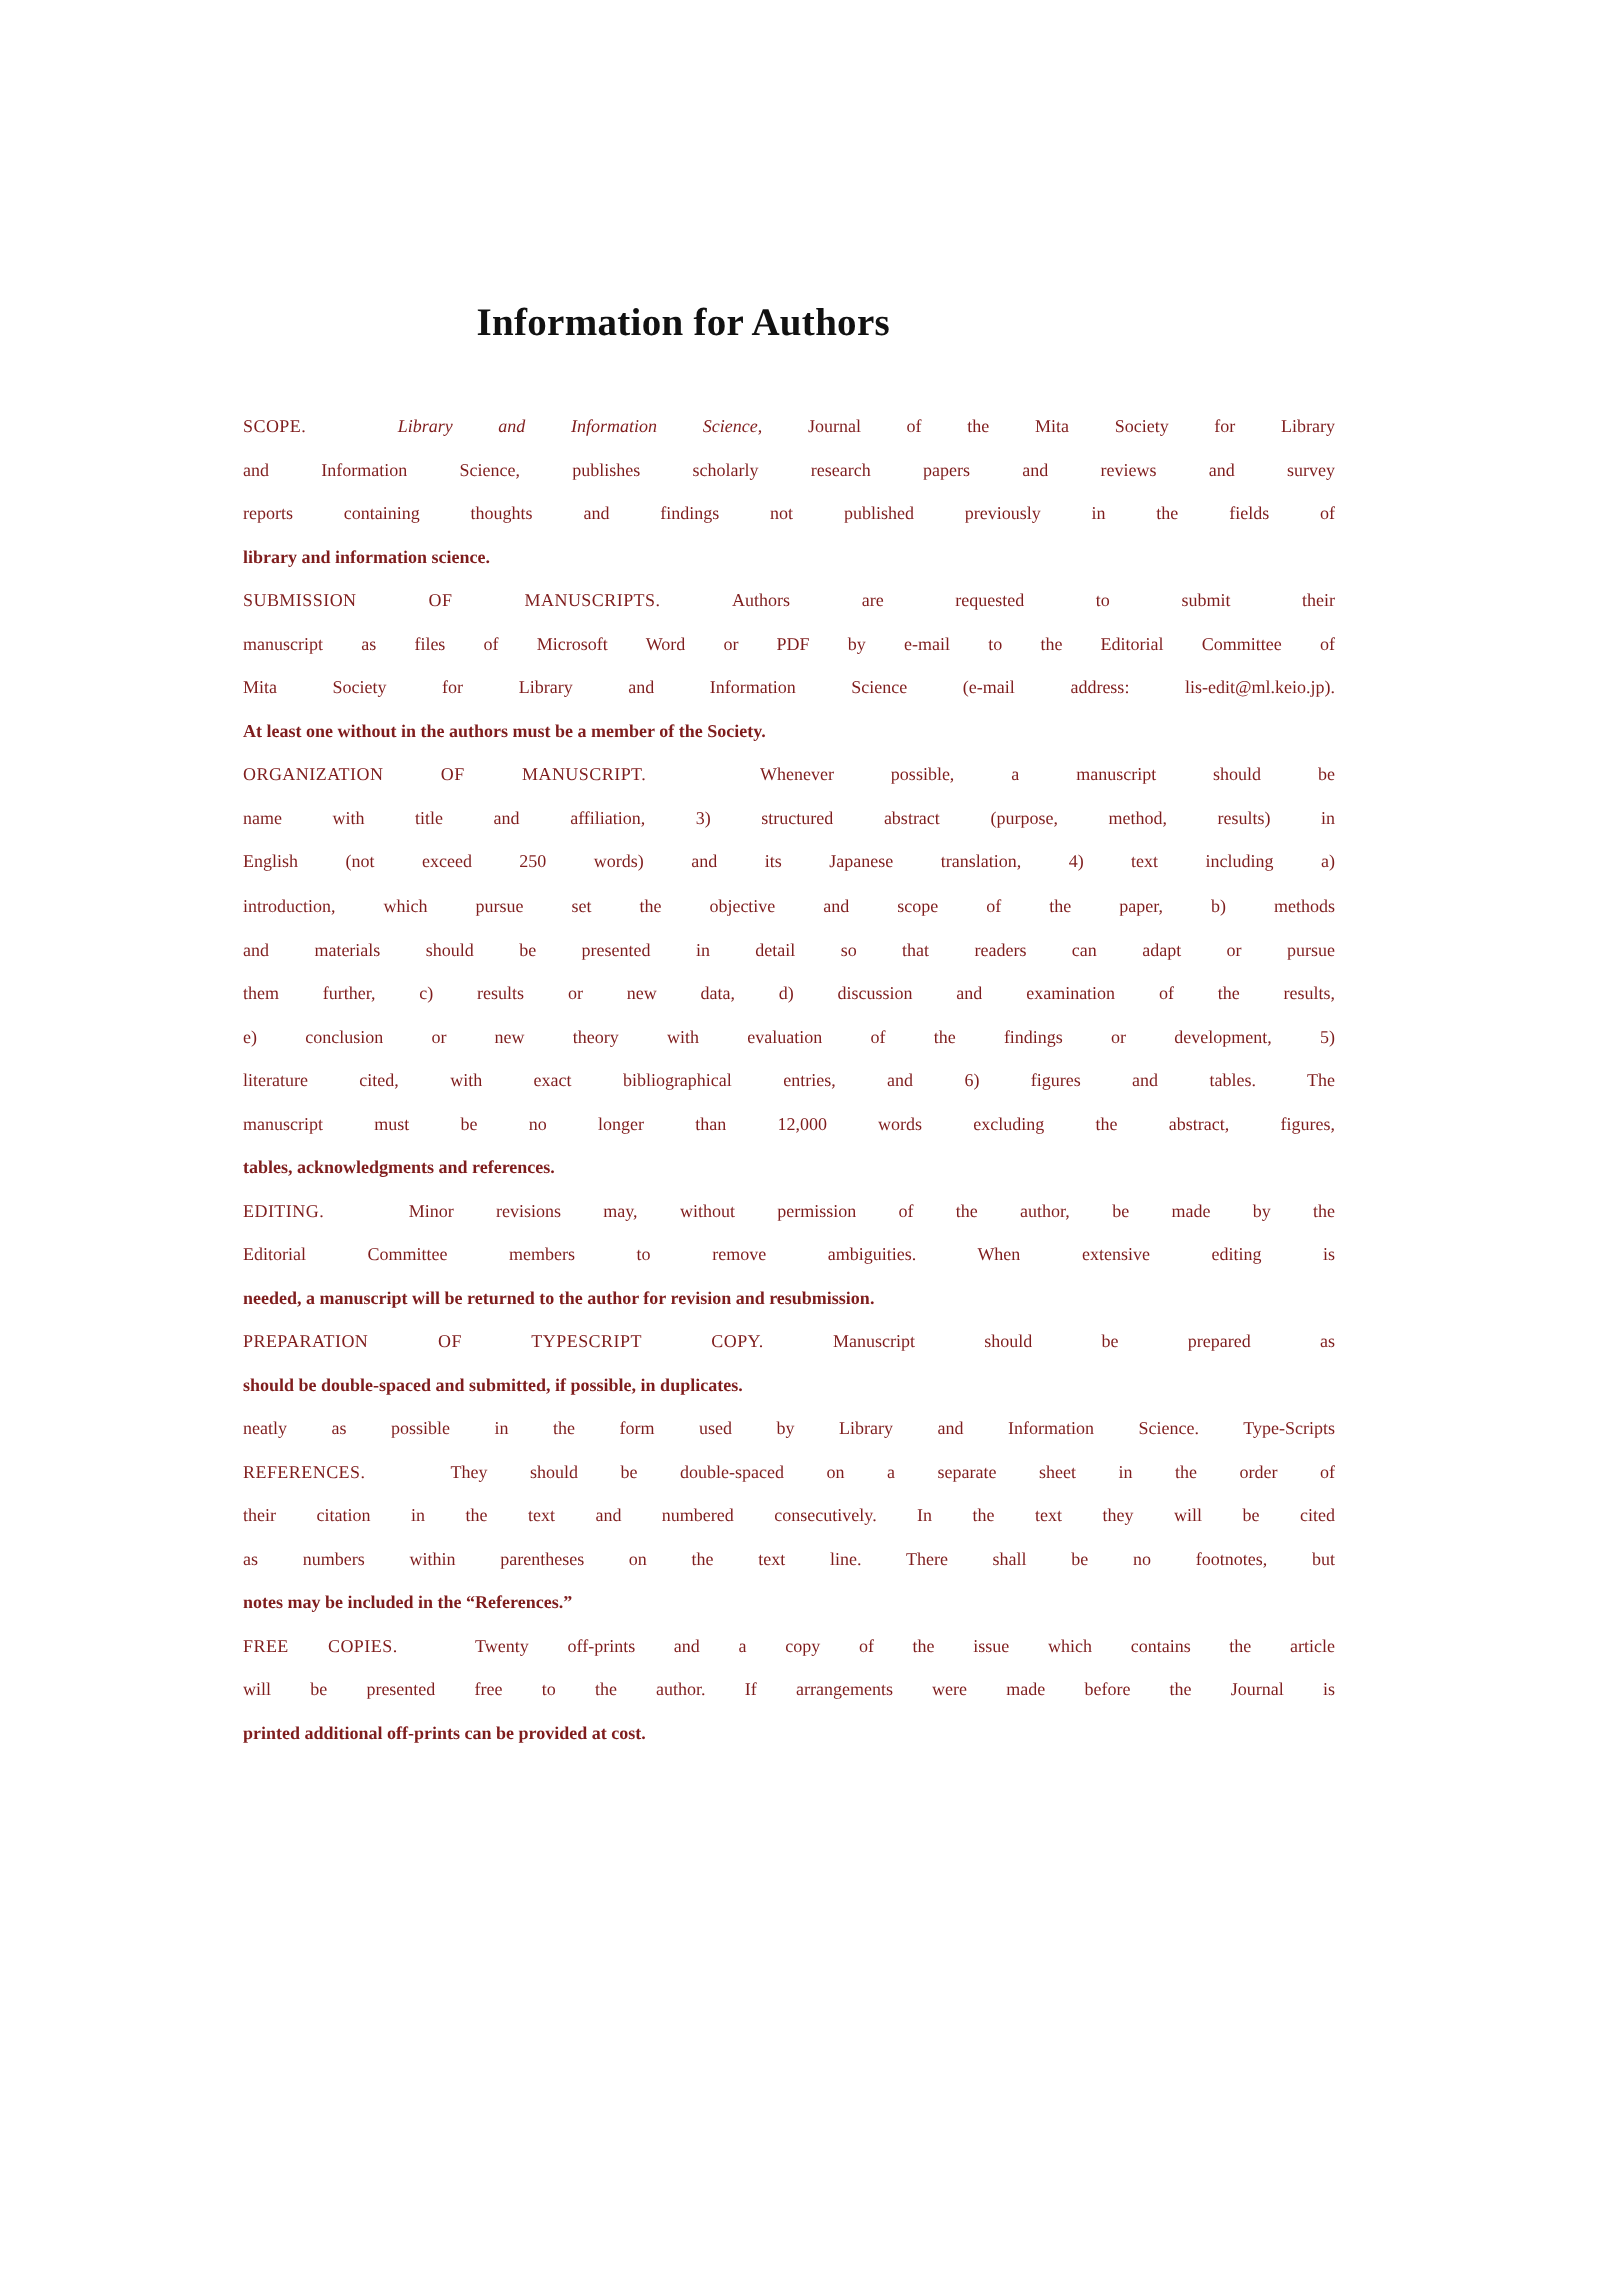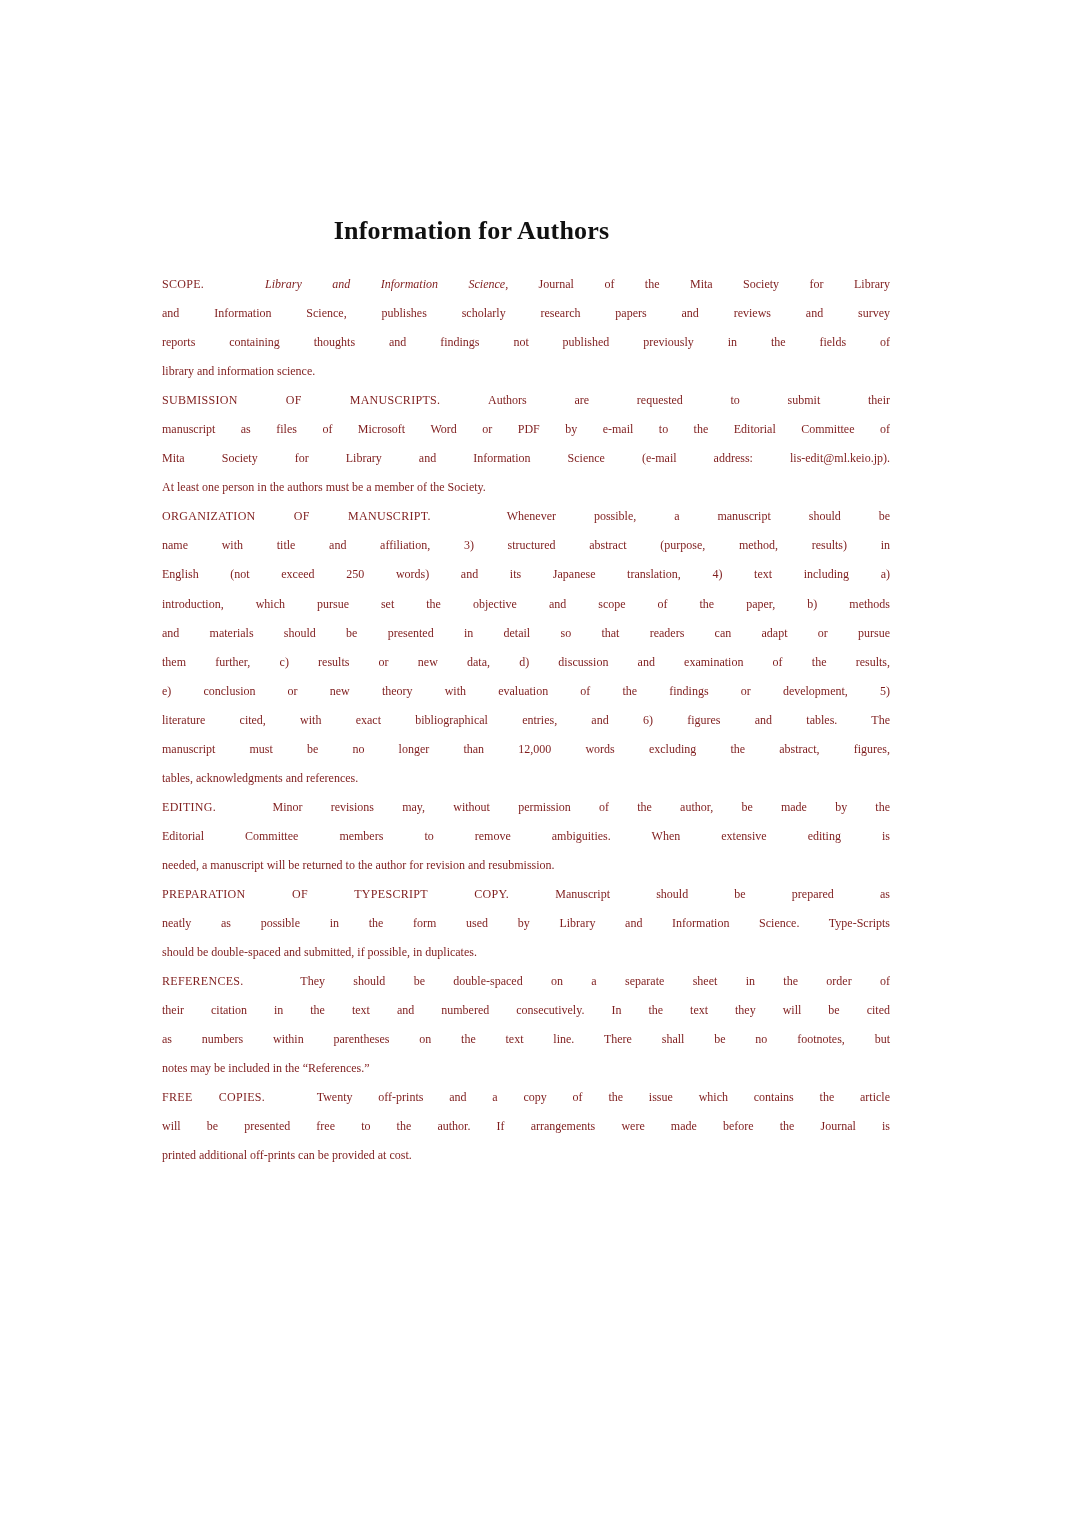--- a/index.html
+++ b/index.html
@@ -15,21 +15,21 @@
     position: absolute;
     top: 200px;
     left: 0;
     width: 911px;
     text-align: center;
     font-family: "Liberation Serif", "DejaVu Serif", serif;
     font-size: 26px;
     font-weight: bold;
     letter-spacing: 0.2px;
     color: #111;
-    margin: 16px;
+    margin: 0;
   }
   .body-text {
     position: absolute;
     top: 270px;
     left: 162px;
     width: 728px;
     font-family: "Liberation Serif", "DejaVu Serif", serif;
     font-size: 12px;
     line-height: 29.05px;
     color: #7f1d1d;
@@ -38,20 +38,21 @@
   .line {
     display: block;
     text-align: justify;
     text-align-last: justify;
     white-space: nowrap;
     height: 29.05px;
   }
   .line.last {
     text-align: center;
     text-align-last: left;
+    font-weight: bold;
   }
   .heading { letter-spacing: 0.3px; }
   .italic { font-style: italic; }
 </style>
 </head>
 <body>
 
 <h1 class="page-title">Information for Authors</h1>
 
 <div class="body-text">
@@ -60,21 +61,21 @@
     <span class="line"><span class="heading">SCOPE.</span>&nbsp;&nbsp;<span class="italic">Library and Information Science</span><span>, Journal of the Mita Society for Library</span></span>
     <span class="line">and Information Science, publishes scholarly research papers and reviews and survey</span>
     <span class="line">reports containing thoughts and findings not published previously in the fields of</span>
     <span class="line last">library and information science.</span>
   </div>
 
   <div class="section">
     <span class="line"><span class="heading">SUBMISSION OF MANUSCRIPTS.</span>&nbsp;<span>Authors are requested to submit their</span></span>
     <span class="line">manuscript as files of Microsoft Word or PDF by e-mail to the Editorial Committee of</span>
     <span class="line">Mita Society for Library and Information Science (e-mail address: lis-edit@ml.keio.jp).</span>
-    <span class="line last">At least one person in the authors must be a member of the Society.</span>
+    <span class="line last">At least one without in the authors must be a member of the Society.</span>
   </div>
 
   <div class="section">
     <span class="line"><span class="heading">ORGANIZATION OF MANUSCRIPT.</span>&nbsp;&nbsp;<span>Whenever possible, a manuscript should be</span></span>
     <span class="line">name with title and affiliation, 3) structured abstract (purpose, method, results) in</span>
     <span class="line">English (not exceed 250 words) and its Japanese translation, 4) text including a)</span>
     <span class="line">introduction, which pursue set the objective and scope of the paper, b) methods</span>
     <span class="line">and materials should be presented in detail so that readers can adapt or pursue</span>
     <span class="line">them further, c) results or new data, d) discussion and examination of the results,</span>
     <span class="line">e) conclusion or new theory with evaluation of the findings or development, 5)</span>
@@ -84,22 +85,22 @@
   </div>
 
   <div class="section">
     <span class="line"><span class="heading">EDITING.</span>&nbsp;&nbsp;<span>Minor revisions may, without permission of the author, be made by the</span></span>
     <span class="line">Editorial Committee members to remove ambiguities. When extensive editing is</span>
     <span class="line last">needed, a manuscript will be returned to the author for revision and resubmission.</span>
   </div>
 
   <div class="section">
     <span class="line"><span class="heading">PREPARATION OF TYPESCRIPT COPY.</span>&nbsp;<span>Manuscript should be prepared as</span></span>
+    <span class="line last">should be double-spaced and submitted, if possible, in duplicates.</span>
     <span class="line">neatly as possible in the form used by Library and Information Science. Type-Scripts</span>
-    <span class="line last">should be double-spaced and submitted, if possible, in duplicates.</span>
   </div>
 
   <div class="section">
     <span class="line"><span class="heading">REFERENCES.</span>&nbsp;&nbsp;<span>They should be double-spaced on a separate sheet in the order of</span></span>
     <span class="line">their citation in the text and numbered consecutively. In the text they will be cited</span>
     <span class="line">as numbers within parentheses on the text line. There shall be no footnotes, but</span>
     <span class="line last">notes may be included in the “References.”</span>
   </div>
 
 

